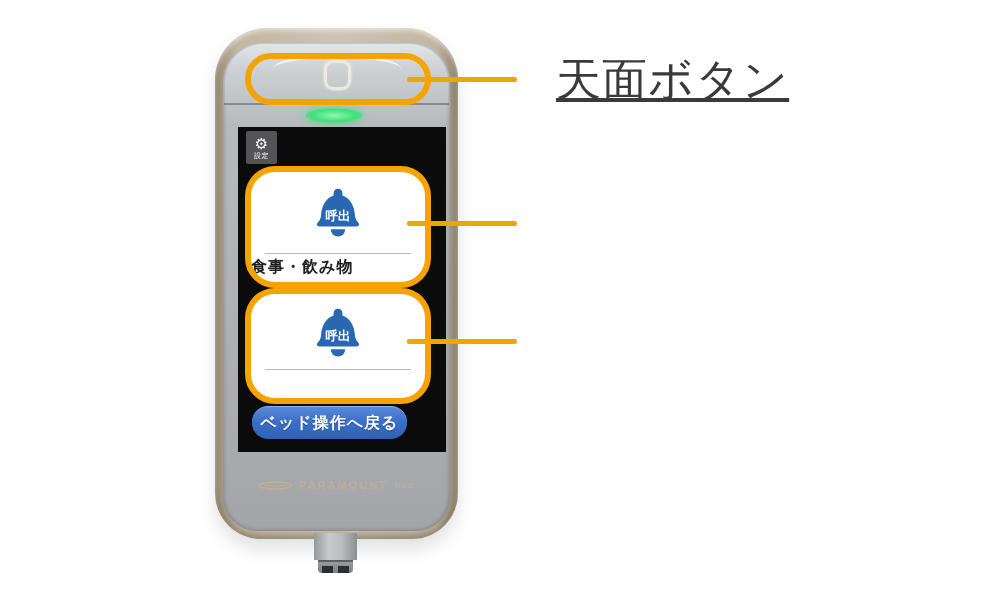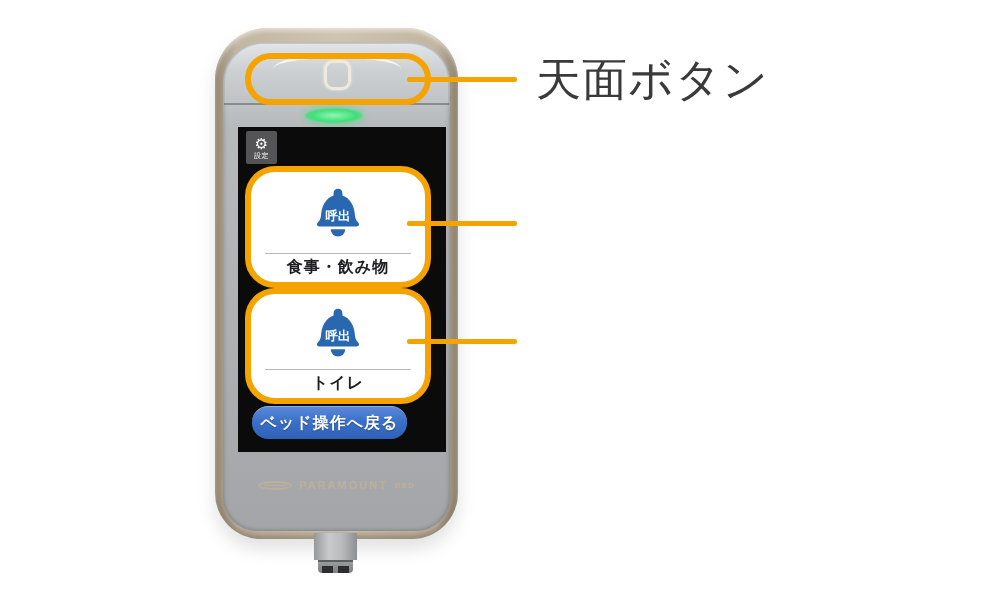--- a/index.html
+++ b/index.html
@@ -36,21 +36,21 @@
     border-radius:2px; color:#ffffff; display:flex; flex-direction:column; align-items:center; justify-content:center;
     cursor:pointer; }
   .gear { font-size:15px; line-height:16px; }
   .settings-label { font-size:7px; line-height:8px; letter-spacing:0.5px; }
 
   .card { position:absolute; left:13px; width:174px; background:#ffffff; border-radius:14px; cursor:pointer; }
   .card1 { top:45px; height:111px; }
   .card2 { top:165px; height:107px; }
   .card svg { position:absolute; top:13px; left:50%; transform:translateX(-50%); }
   .divider { position:absolute; left:14px; right:14px; bottom:29px; height:1px; background:#b9b9bc; }
-  .card-label { position:absolute; left:0; bottom:5px; width:100%; text-align:center;
+  .card-label { position:absolute; left:0; bottom:5px; width:100%; text-align:left;
     font-size:16px; font-weight:bold; color:#1d1d1f; letter-spacing:1px; }
 
   .back-btn { position:absolute; left:14px; top:279px; width:155px; height:33px; border-radius:16px;
     background:linear-gradient(180deg,#5a89d8 0%,#3b70c9 45%,#2e61b6 100%);
     border-top:1px solid #8fb0e6; color:#ffffff; font-size:16px; font-weight:bold;
     display:flex; align-items:center; justify-content:center; letter-spacing:1px; cursor:pointer;
     text-shadow:0 1px 1px rgba(0,0,0,.35); }
 
   
   .brand { position:absolute; left:0; right:0; top:437px; display:flex; justify-content:center;
@@ -70,22 +70,22 @@
 
   
   .callout { position:absolute; border:6px solid #f5a300; border-radius:30px; z-index:5; }
   .co-top { left:245px; top:53px; width:186px; height:52px; border-radius:26px; }
   .co-b1  { left:245px; top:166px; width:186px; height:122px; }
   .co-b2  { left:245px; top:288px; width:186px; height:116px; }
   .leader { position:absolute; height:5px; background:#f5a300; border-radius:2px; z-index:6; }
   .ln1 { left:407px; top:77px;  width:110px; }
   .ln2 { left:407px; top:221px; width:110px; }
   .ln3 { left:407px; top:339px; width:110px; }
-  .diagram-label { position:absolute; left:536px; font-size:45px; line-height:1; color:#3a3a3a;
-    letter-spacing:1px; white-space:nowrap; }
+  .diagram-label { position:absolute; left:556px; font-size:45px; line-height:1; color:#3a3a3a;
+    letter-spacing:1px; white-space:nowrap;text-decoration:underline; }
   .lb1 { top:57px; } .lb2 { top:199px; } .lb3 { top:317px; }
 </style>
 </head>
 <body>
 
 <div class="canvas">
 
   <div class="device">
     <div class="face">
 
@@ -113,21 +113,20 @@
           <div class="card-label">食事・飲み物</div>
         </div>
 
         <div class="card card2">
           <svg width="58" height="54" viewBox="0 0 60 56">
             <path fill="#2a67b1" d="M30 4 C27.2 4 25.4 6 25.4 8.8 L25.4 11 C17.5 13.8 13 21.5 12.4 31.5 C12.1 35.5 10.3 37.3 8.8 39.2 C7.5 41 8.3 43 10.8 43 L49.2 43 C51.7 43 52.5 41 51.2 39.2 C49.7 37.3 47.9 35.5 47.6 31.5 C47 21.5 42.5 13.8 34.6 11 L34.6 8.8 C34.6 6 32.8 4 30 4 Z"></path>
             <path fill="#2a67b1" d="M22.5 46 A 7.5 7.5 0 0 0 37.5 46 Z"></path>
             <text x="30" y="36" text-anchor="middle" font-size="13" font-weight="bold" fill="#ffffff">呼出</text>
           </svg>
           <div class="divider"></div>
-          <div class="card-label">トイレ</div>
         </div>
 
         <div class="back-btn">ベッド操作へ戻る</div>
       </div>
 
       <div class="brand">
         <span class="brand-mark"></span>
         <span class="brand-text">PARAMOUNT</span>
         <span class="brand-sub">BED</span>
       </div>

